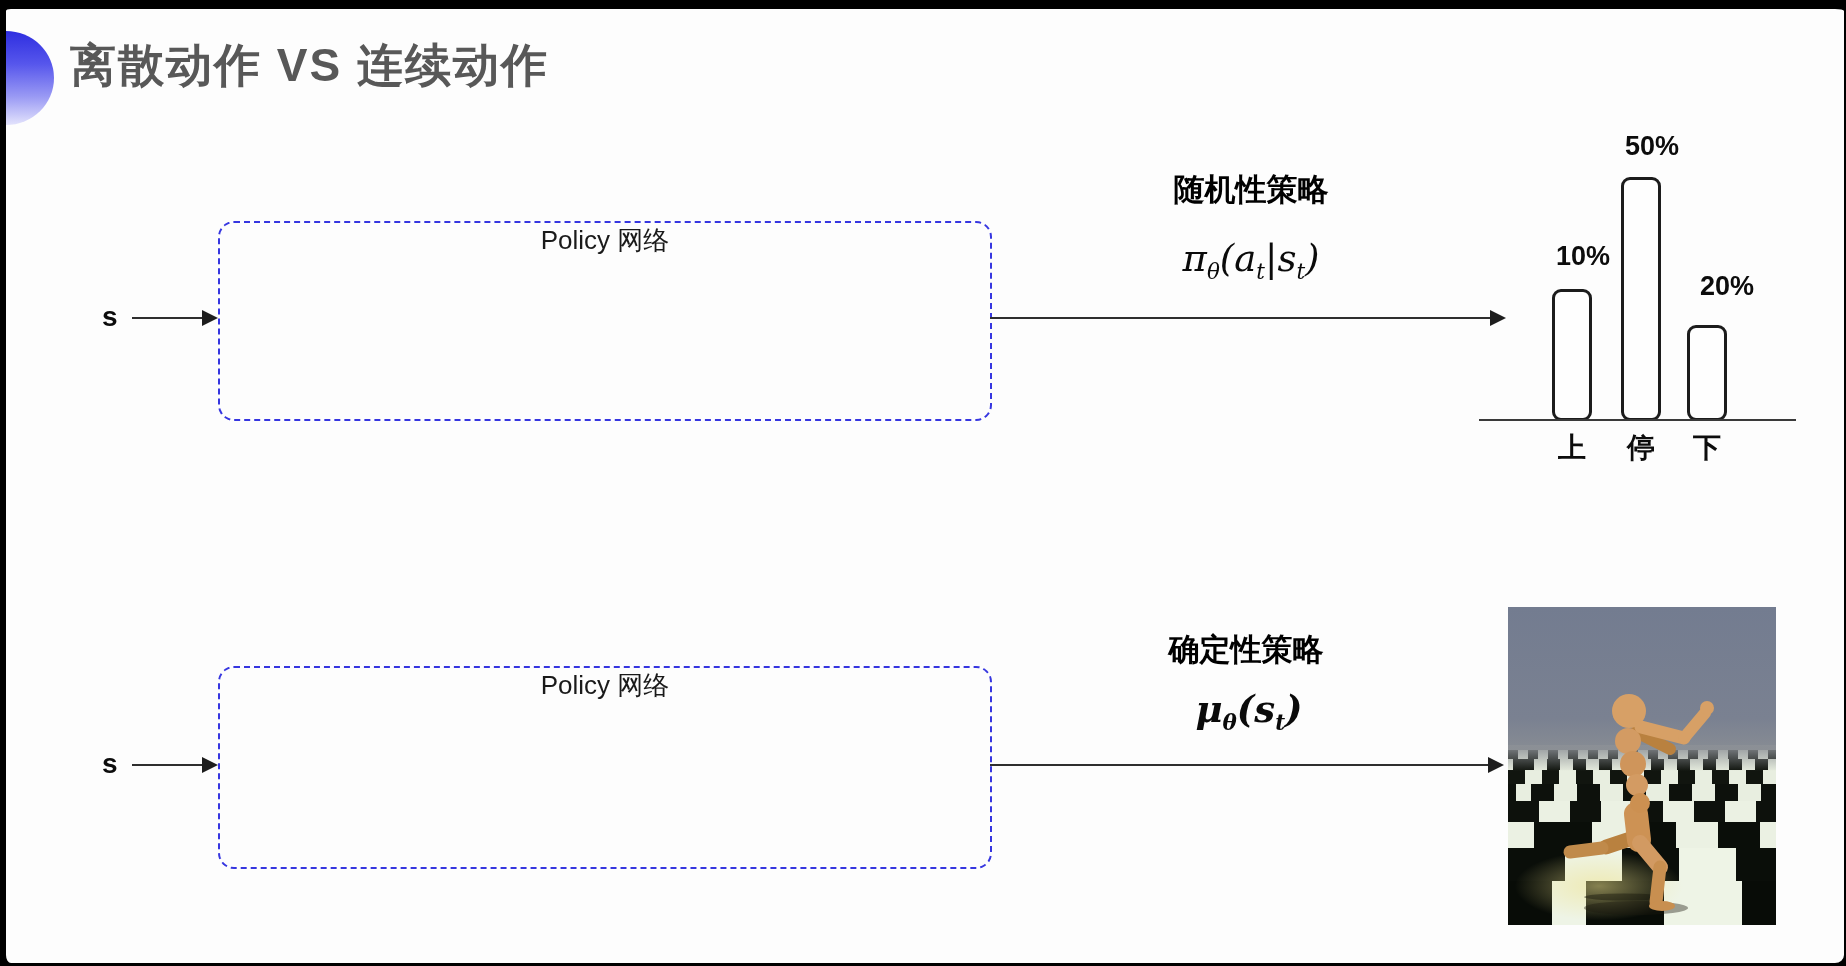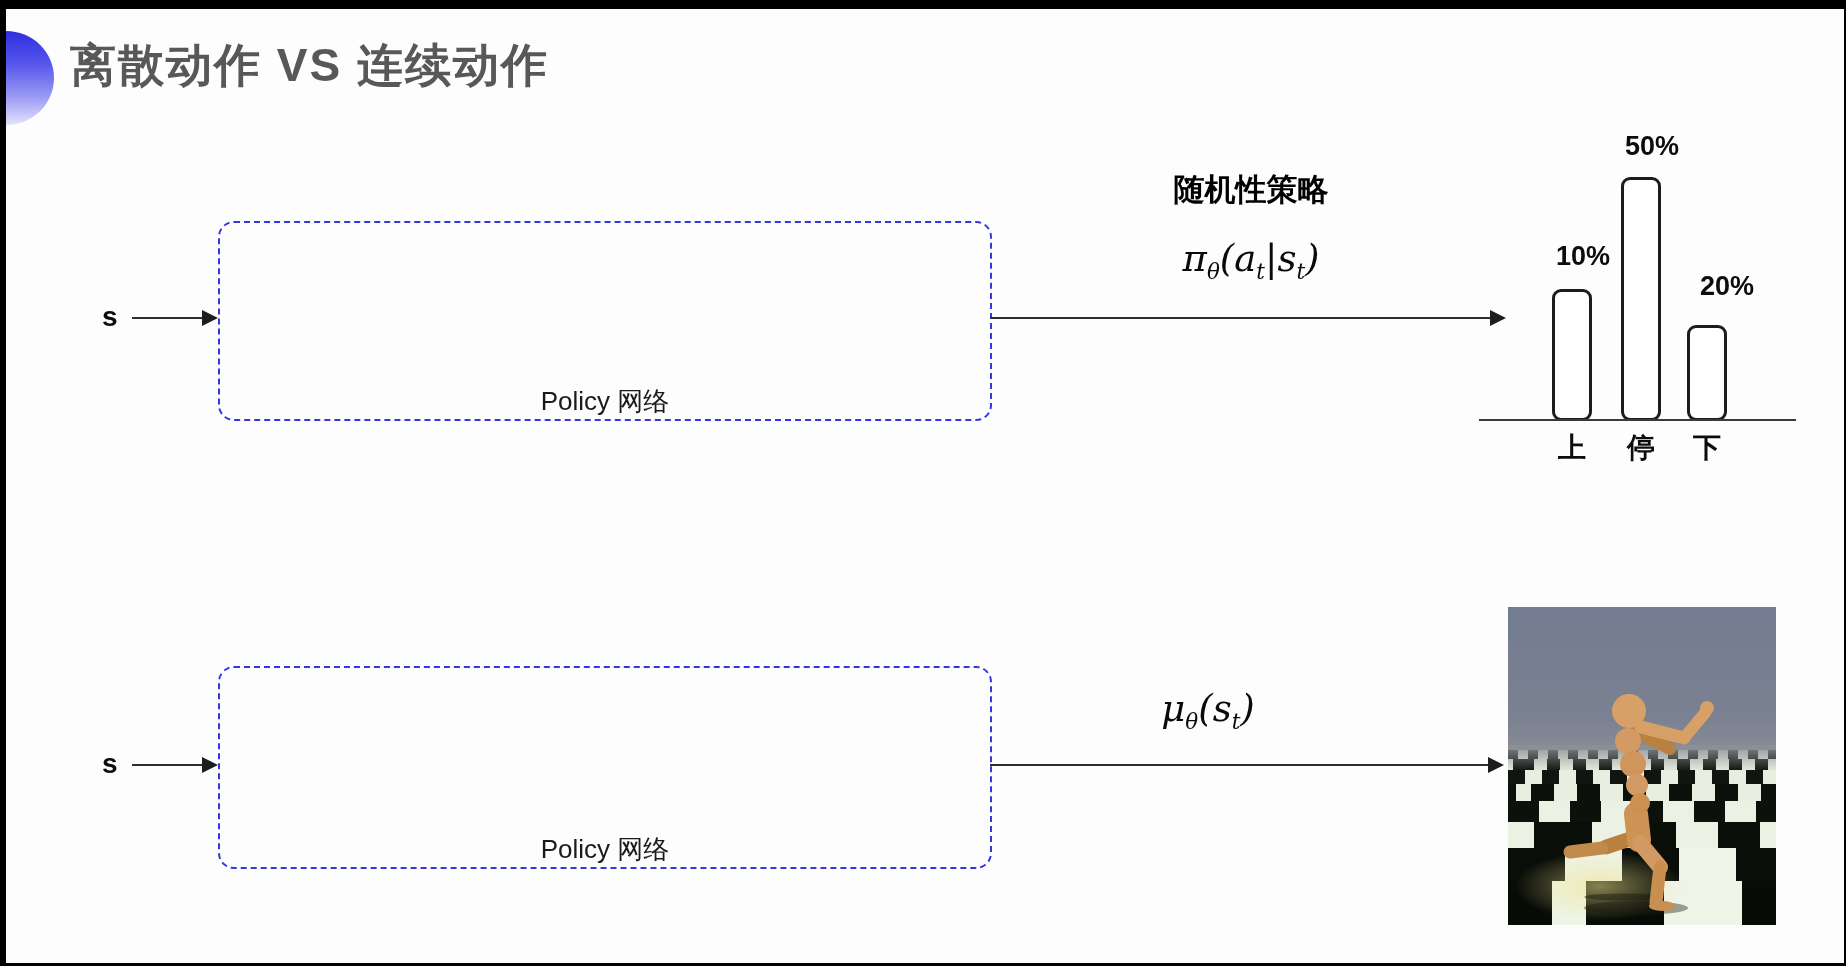--- a/index.html
+++ b/index.html
@@ -2,39 +2,39 @@
 <html><head>
 <meta charset="utf-8">
 <style>
   html,body{margin:0;padding:0;background:#000;}
   .stage{
     position:relative;width:1846px;height:966px;box-sizing:border-box;
     background:#fdfdfd;
     border-top:9px solid #000;border-left:6px solid #000;
     border-right:2px solid #000;border-bottom:3px solid #000;
     overflow:hidden;
-    font-family:"Liberation Sans",sans-serif;color:#111;
+    font-family:"Liberation Sans",sans-serif;color:#111;border-radius:11px;
   }
   .abs{position:absolute;}
 
   
   .accent{
     left:0;top:22px;width:48px;height:94px;
     border-radius:0 48px 48px 0 / 0 47px 47px 0;
     background:linear-gradient(180deg,#2e2ee0 0%,#5656ec 35%,#9a9af4 70%,#e3e3fc 100%);
   }
   .title{
     left:64px;top:26px;font-size:46px;font-weight:600;color:#585858;
     letter-spacing:2px;white-space:nowrap;
   }
 
   
   .net-box{
     border:2px dashed #3636e0;border-radius:16px;background:transparent;
-    display:flex;align-items:flex-end;justify-content:center;
+    display:flex;align-items:flex-start;justify-content:center;
   }
   .net-box .box-label{font-size:26px;color:#1a1a1a;}
 
   .s-label{font-size:28px;font-weight:700;color:#0c0c0c;}
 
   
   .arrow{height:2px;background:#2e2e2e;}
   .arrow::after{
     content:"";position:absolute;right:-2px;top:-7px;width:0;height:0;
     border-left:16px solid #1d1d1d;border-top:8px solid transparent;border-bottom:8px solid transparent;
@@ -112,21 +112,22 @@
 
   <div class="abs s-label" style="left:96px;top:739px;">s</div>
   <div class="abs arrow" style="left:126px;top:755px;width:84px;"></div>
 
   <div class="abs net-box" style="left:212px;top:657px;width:770px;height:199px;">
     <span class="box-label">Policy 网络</span>
   </div>
 
   <div class="abs arrow" style="left:984px;top:755px;width:512px;"></div>
 
-  <div class="abs formula" style="left:1077px;top:678px;width:250px;"><span>μ</span><sub>θ</sub><span>(s</span><sub>t</sub><span>)</span></div>
+  <div class="abs policy-name" style="left:1115px;top:620px;width:250px;">确定性策略</div>
+  <div class="abs formula" style="left:1118px;top:678px;width:250px;font-weight:bold;"><span>μ</span><sub>θ</sub><span>(s</span><sub>t</sub><span>)</span></div>
 
   <div class="abs scene">
     <div class="abs floor">
       <div class="row r1"></div>
       <div class="row r2"></div>
       <div class="row r3"></div>
       <div class="row r4"></div>
       <div class="row r5"></div>
       <div class="row r6"></div>
       <div class="row r7"></div>

